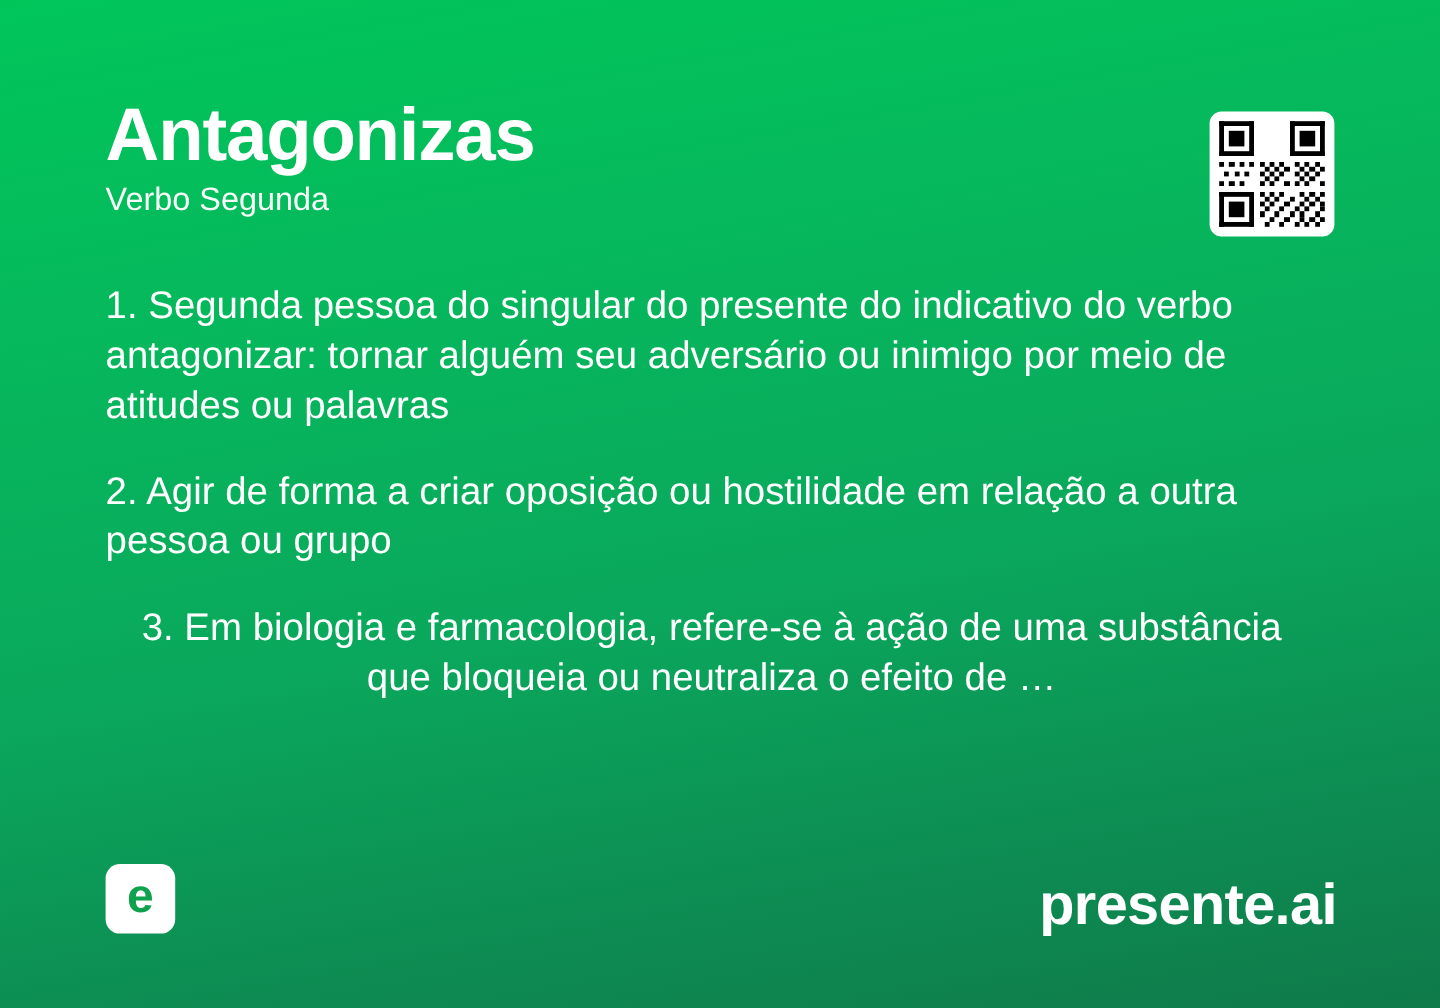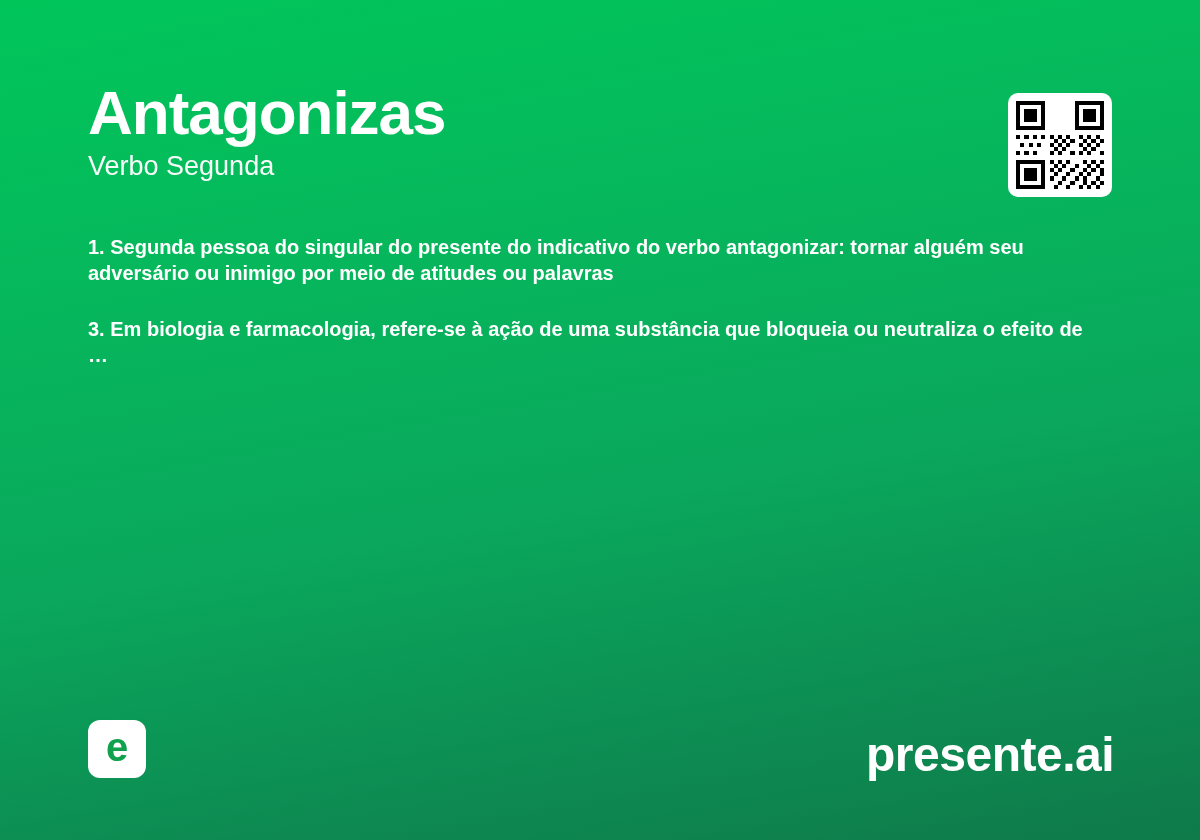--- a/index.html
+++ b/index.html
@@ -39,29 +39,30 @@
     font-size: 27px;
     font-weight: 500;
     margin: 0;
     color: #ffffff;
     opacity: 0.97;
   }
   .definitions {
     margin-top: 52px;
   }
   .definition {
-    font-size: 20px;
+    font-size: 32px;
     line-height: 1.30;
     margin: 0 0 30px 0;
     color: #ffffff;
     max-width: 1010px;
-    font-weight: 700;
+    font-weight: 400;
   }
   .definition:last-child {
     margin-bottom: 0;
+    text-align: center;
   }
   .qr {
     position: absolute;
     right: 88px;
     top: 93px;
     width: 104px;
     height: 104px;
     background: #ffffff;
     border-radius: 10px;
     padding: 8px;
@@ -207,20 +208,21 @@
         <i style="grid-area:21/20/22/21"></i>
     </div>
   </div>
 
   <div class="content">
     <h1 class="word">Antagonizas</h1>
     <p class="pos">Verbo Segunda</p>
 
     <div class="definitions">
       <p class="definition">1. Segunda pessoa do singular do presente do indicativo do verbo antagonizar: tornar alguém seu adversário ou inimigo por meio de atitudes ou palavras</p>
+      <p class="definition">2. Agir de forma a criar oposição ou hostilidade em relação a outra pessoa ou grupo</p>
       <p class="definition">3. Em biologia e farmacologia, refere-se à ação de uma substância que bloqueia ou neutraliza o efeito de …</p>
     </div>
   </div>
 
   <div class="footer-logo">
     <span>e</span>
   </div>
 
   <div class="brand">presente.ai</div>
 

